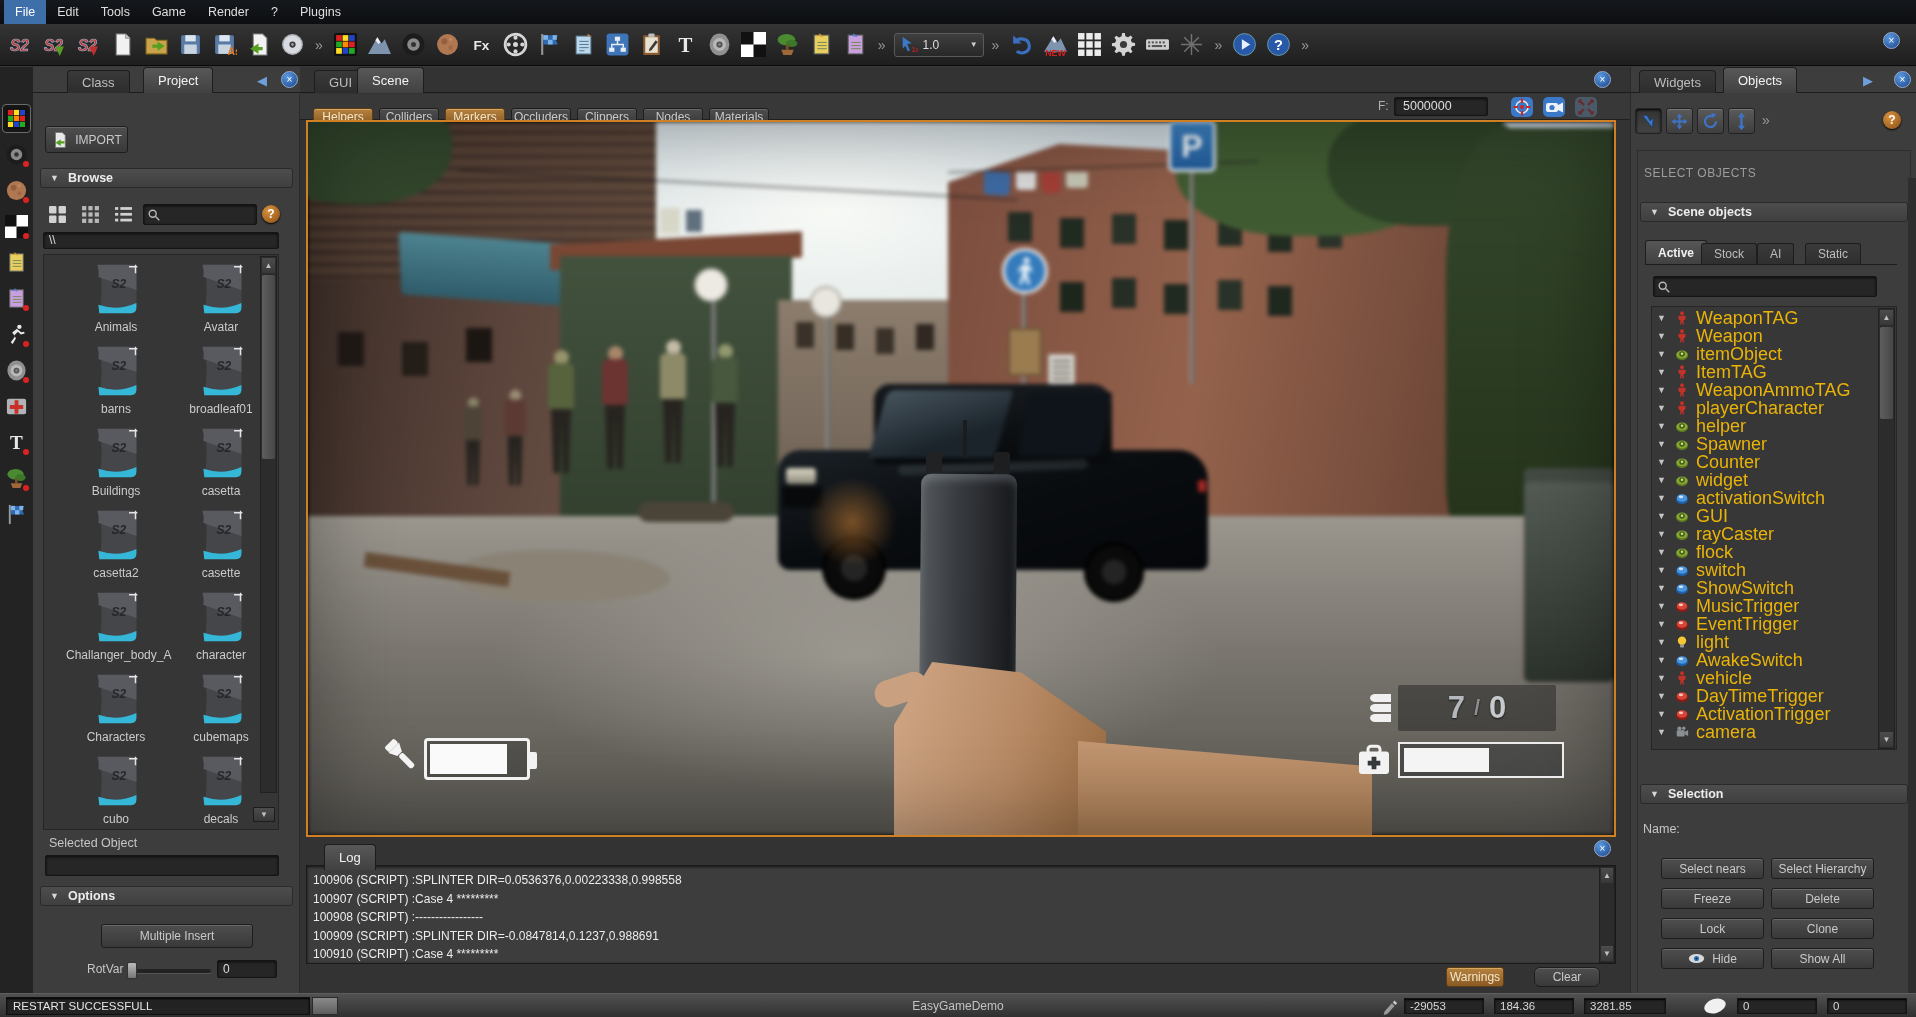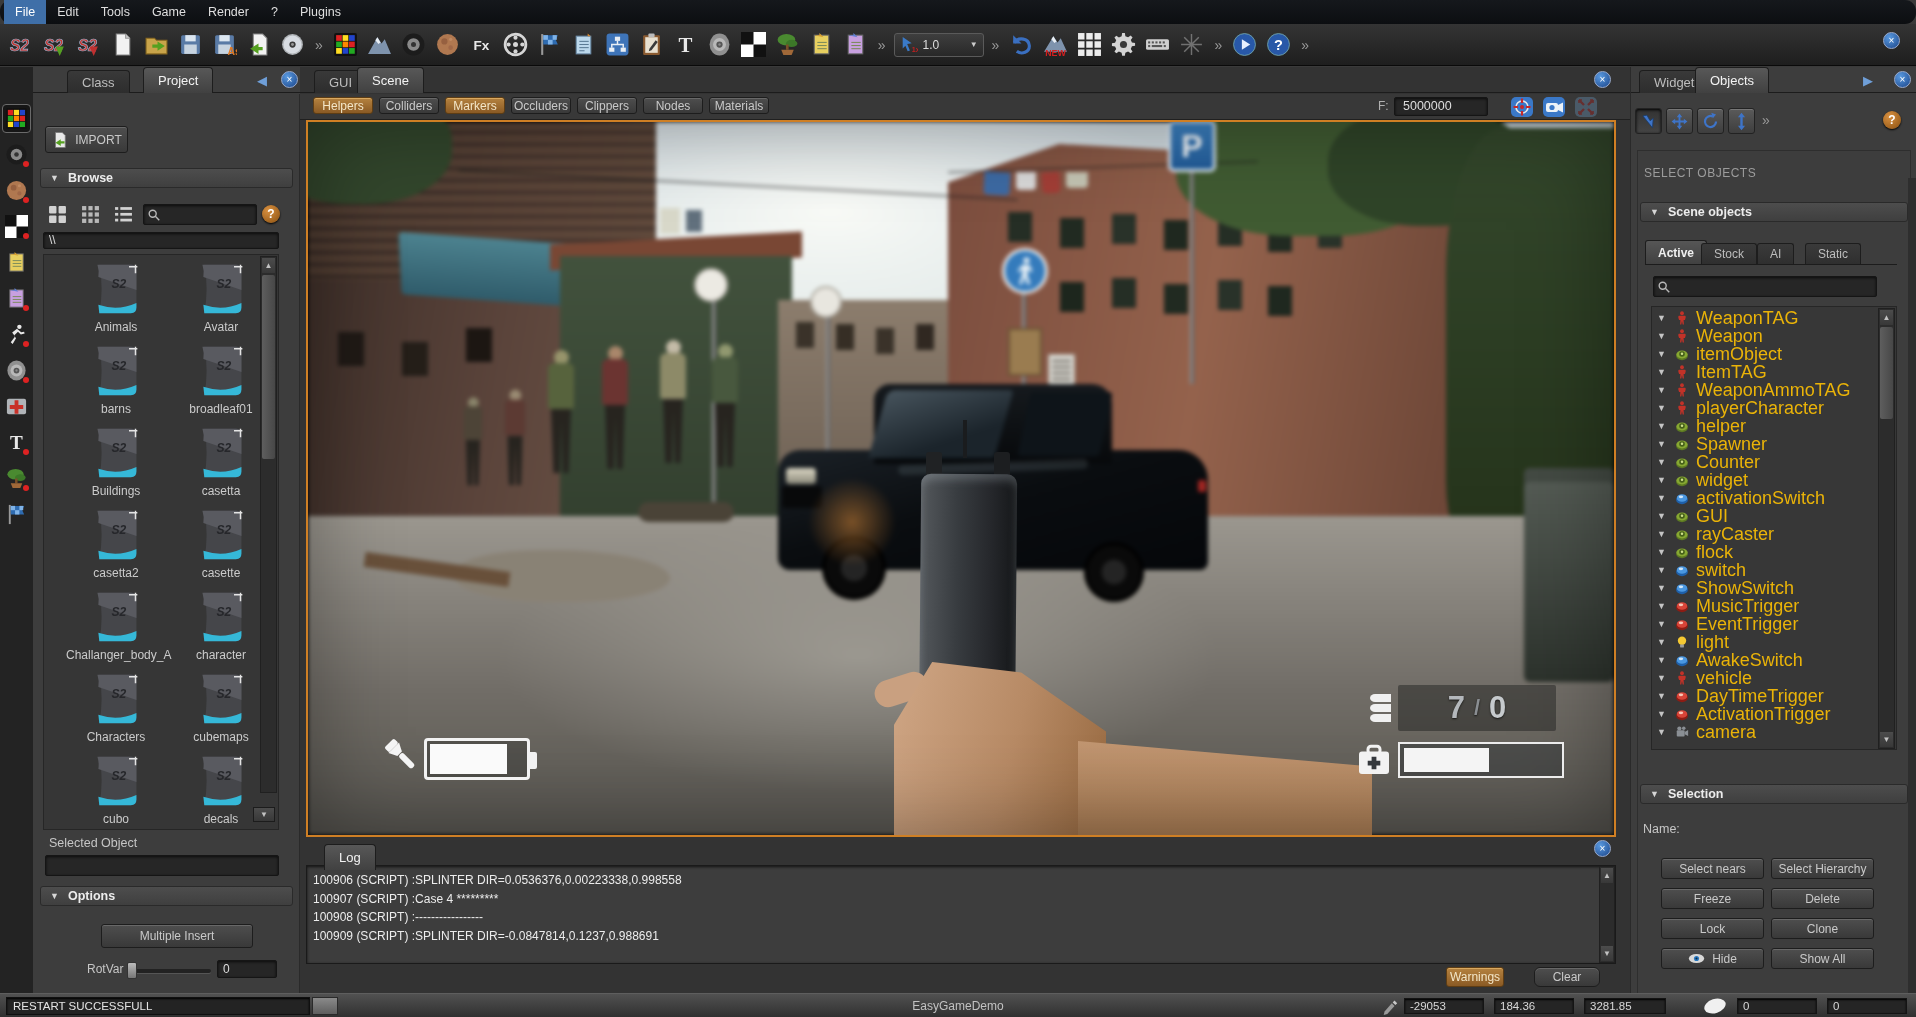--- a/index.html
+++ b/index.html
@@ -2,21 +2,21 @@
 <html><head>
 <meta charset="utf-8">
 <style>
   * { margin:0; padding:0; box-sizing:border-box; }
   html,body { width:1916px; height:1017px; overflow:hidden; background:#2b2b2b;
     font-family:"Liberation Sans", sans-serif; -webkit-font-smoothing:antialiased; }
   .app { position:relative; width:1916px; height:1017px; background:#3a3a3a; }
 
   
   .menubar { position:absolute; left:0; top:0; width:1916px; height:24px;
-    background:linear-gradient(#15181c,#0c0e11); display:flex; align-items:stretch; padding-left:4px;border-radius:11px; }
+    background:linear-gradient(#15181c,#0c0e11); display:flex; align-items:stretch; padding-left:4px; }
   .mi { padding:0 11px; line-height:24px; font-size:12.5px; color:#dfdfdf; cursor:default; }
   .mi.act { background:#3f6fa8; color:#fff; }
 
   
   .toolbar { position:absolute; left:0; top:24px; width:1916px; height:42px;
     background:linear-gradient(#343434,#1e1e1e); border-bottom:1px solid #0a0a0a;
     display:flex; align-items:center; gap:5px; padding-left:6px; }
   .tb-icon { width:29px; height:29px; display:flex; align-items:center; justify-content:center; border-radius:3px; }
   .tb-icon svg { width:25px; height:25px; }
   .tb-sep { color:#9a9a9a; font-size:14px; padding:0 3px; }
@@ -81,21 +81,21 @@
   .folder svg { width:56px; height:52px; }
   .flabel { font-size:12px; color:#cbcbcb; margin-top:1px; white-space:nowrap; }
   .slider-track { position:absolute; height:4px; background:#222; border-radius:2px; box-shadow:0 1px 0 #555; }
   .slider-thumb { position:absolute; width:10px; height:17px; background:linear-gradient(#bbb,#777);
     border:1px solid #333; border-radius:2px; }
 
   
   .center { position:absolute; left:300px; top:67px; width:1330px; height:926px; background:#333; }
   .modebar { position:absolute; left:0; top:27px; width:1330px; height:26px; background:#383838;
     border-bottom:1px solid #202020; }
-  .mode-btn { top:3px; height:17px; width:60px; font-size:12px;text-align:right; }
+  .mode-btn { top:14px; height:17px; width:60px; font-size:12px;text-align:right; }
   .viewport-frame { position:absolute; left:6px; top:53px; width:1310px; height:717px;
     border:2px solid #cf7f24; background:#000; }
   .viewport { position:relative; width:1306px; height:713px; overflow:hidden; }
   .scene { position:absolute; inset:0; filter:blur(2.1px) saturate(.93); }
   .scene div { position:absolute; }
   .fg { position:absolute; inset:0; filter:blur(.5px); }
   .fg div { position:absolute; }
   .hud { position:absolute; inset:0; }
   .hud > div { position:absolute; }
 
@@ -1067,38 +1067,39 @@
     <div class="log">
       <div class="tabrow log-tabs">
         <div class="tab act" style="left:18px;"><span>Log</span></div>
       </div>
       <div class="bluedot" style="left:1288px; top:-4px;">×</div>
       <div class="log-content inset" style="border-radius:0;" id="log-lines">
           <div class="log-line">100906 (SCRIPT) :SPLINTER DIR=0.0536376,0.00223338,0.998558</div>
           <div class="log-line">100907 (SCRIPT) :Case 4 *********</div>
           <div class="log-line">100908 (SCRIPT) :-----------------</div>
           <div class="log-line">100909 (SCRIPT) :SPLINTER DIR=-0.0847814,0.1237,0.988691</div>
+          <div class="log-line">100910 (SCRIPT) :Case 4 *********</div>
         </div>
       <div class="scrollbar" style="right:1px; top:22px; width:16px; height:97px;">
         <div class="sb-btn" style="top:1px;">▲</div>
         <div class="sb-btn" style="bottom:1px;">▼</div>
       </div>
       <button class="btn orange log-btn" style="left:1140px; width:58px;">
           <span>Warnings</span>
         </button>
       <button class="btn log-btn" style="left:1228px; width:66px;border-radius:6px;">
           <span>Clear</span>
         </button>
     </div>
   </div>
 
   <div class="right-panel">
     <div class="tabrow" style="left:0; top:0; width:286px;">
         <div class="tab" style="left:8px">Widgets</div>
-        <div class="tab act" style="left:64px">Objects</div>
+        <div class="tab act" style="left:92px">Objects</div>
       </div>
     <span class="navtri" style="left:232px; top:6px;">▶</span>
     <div class="bluedot" style="left:263px; top:4px;">×</div>
     <div class="rp-body">
       <div id="rp-tools" style="position:absolute; left:4px; top:14px; width:220px; height:28px;">
           <span class="tool-btn act" style="left:0px">
             <svg viewBox="0 0 24 24">
               <path d="M19 19L7 4l-1 12 4-3 4 7z" fill="#3e74c8" stroke="#183c6c" transform="rotate(180 12 12)"></path>
             </svg>
           </span>

